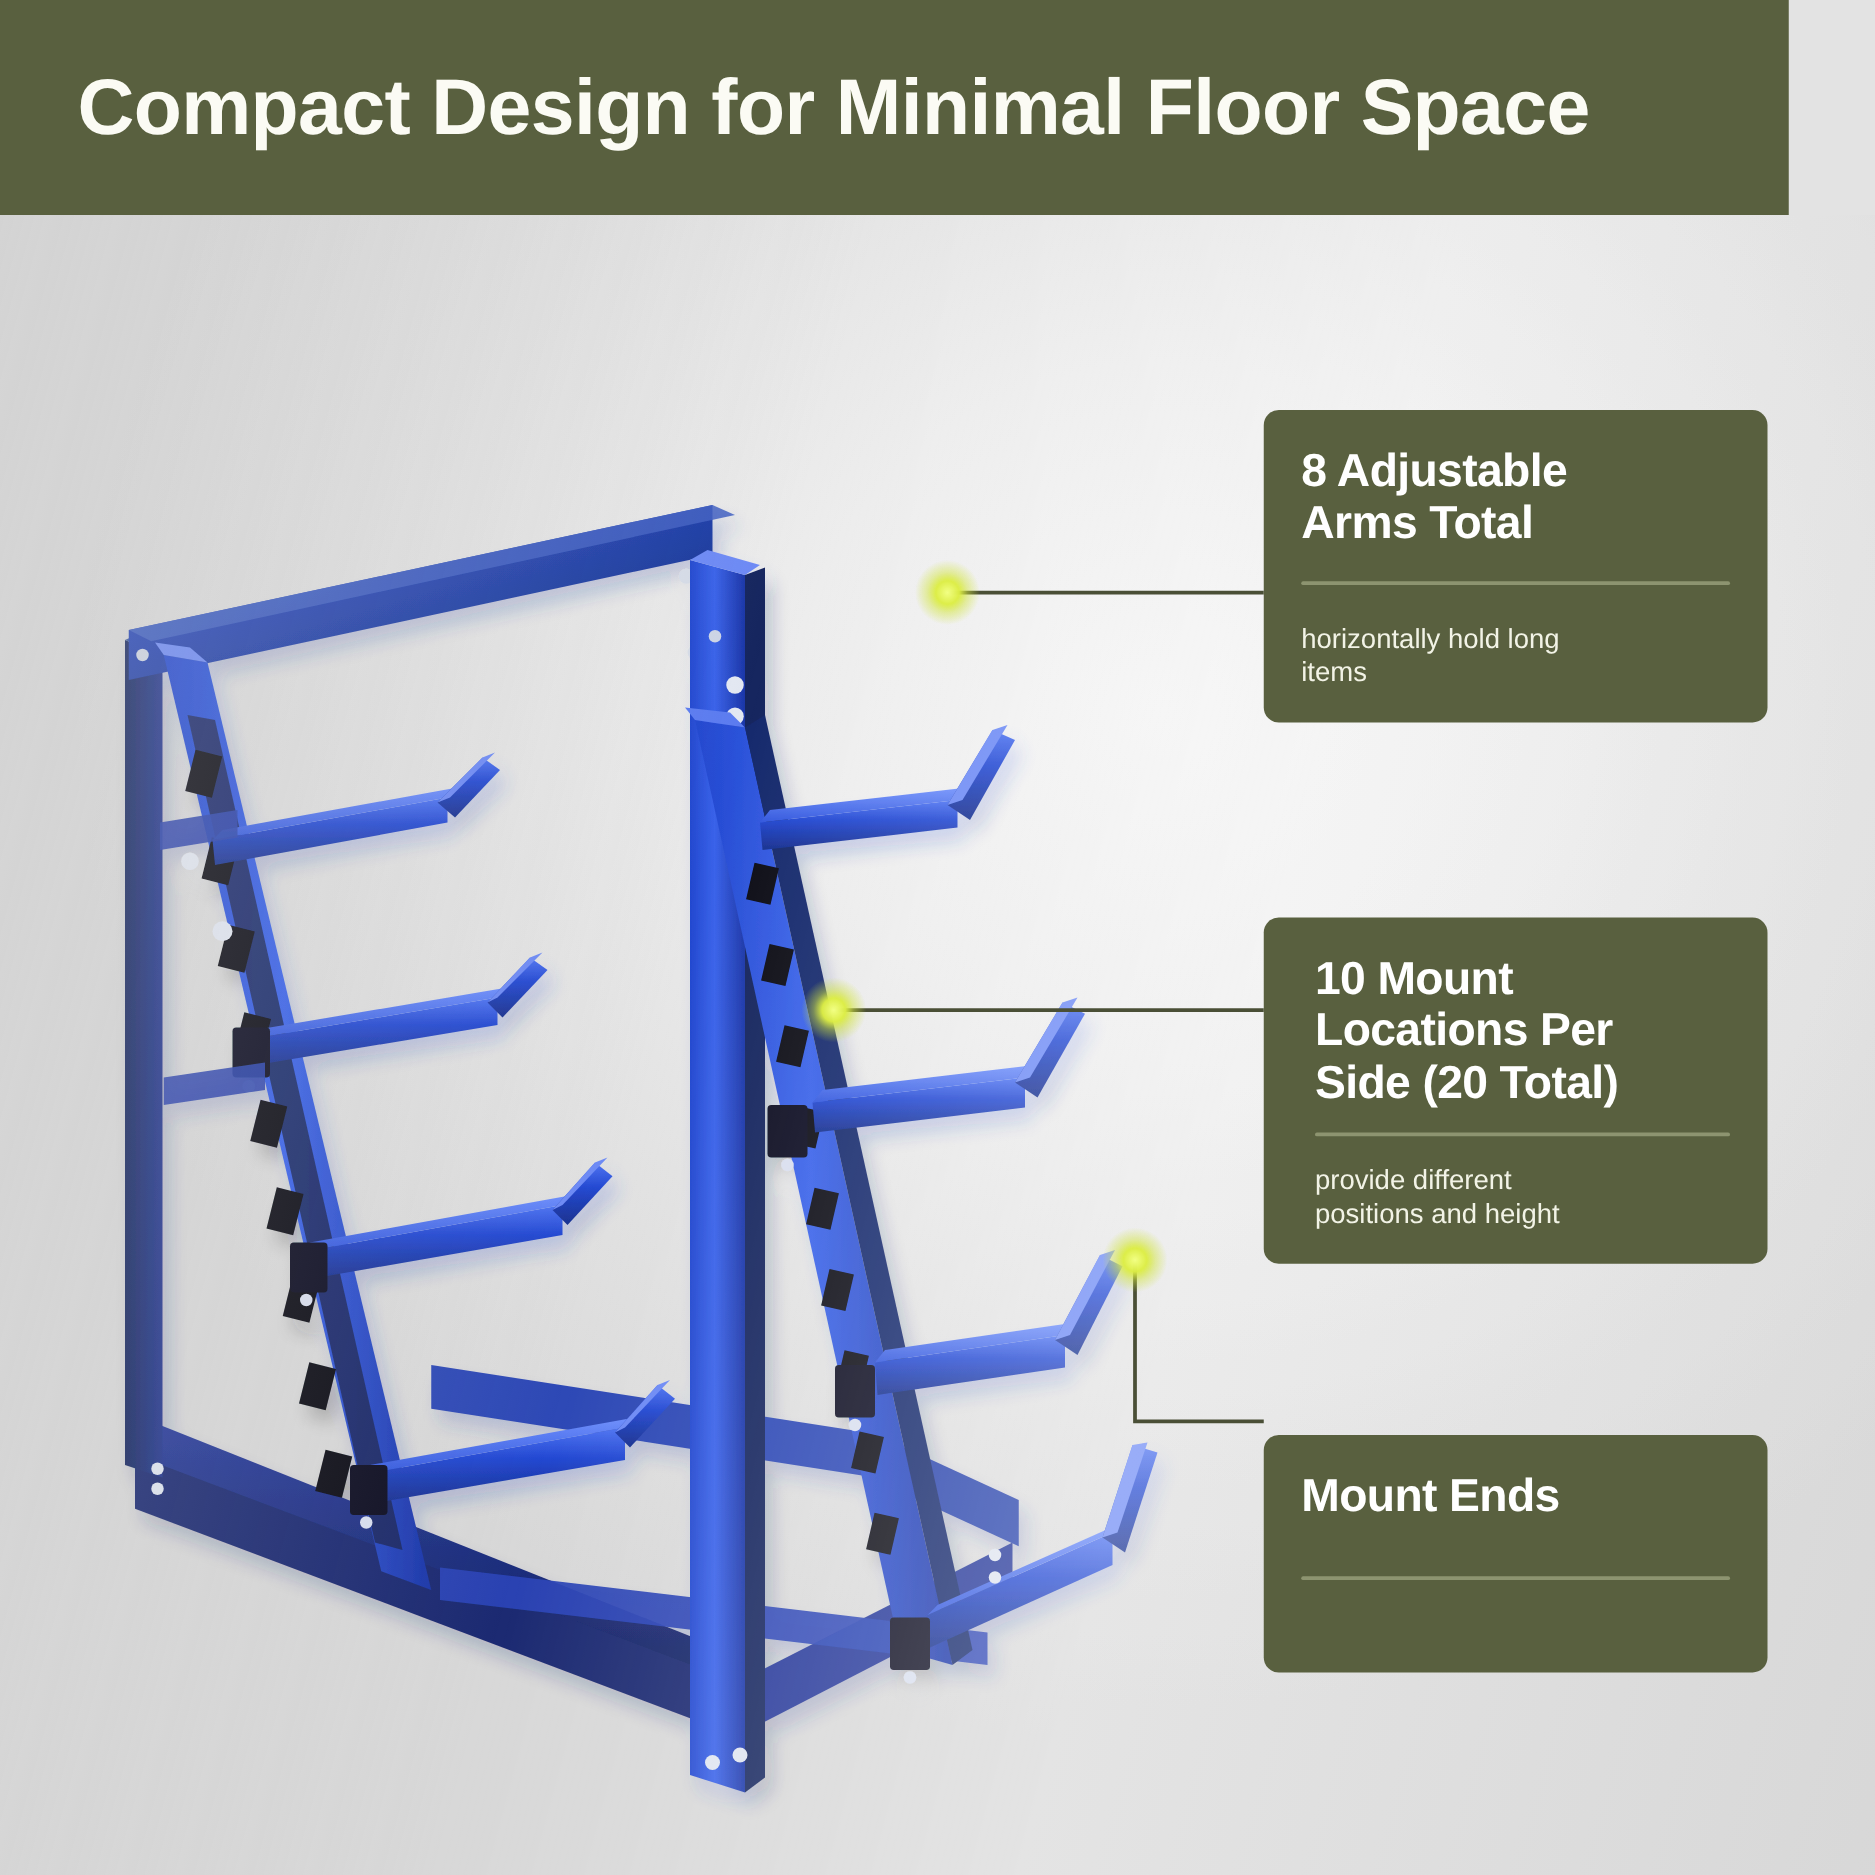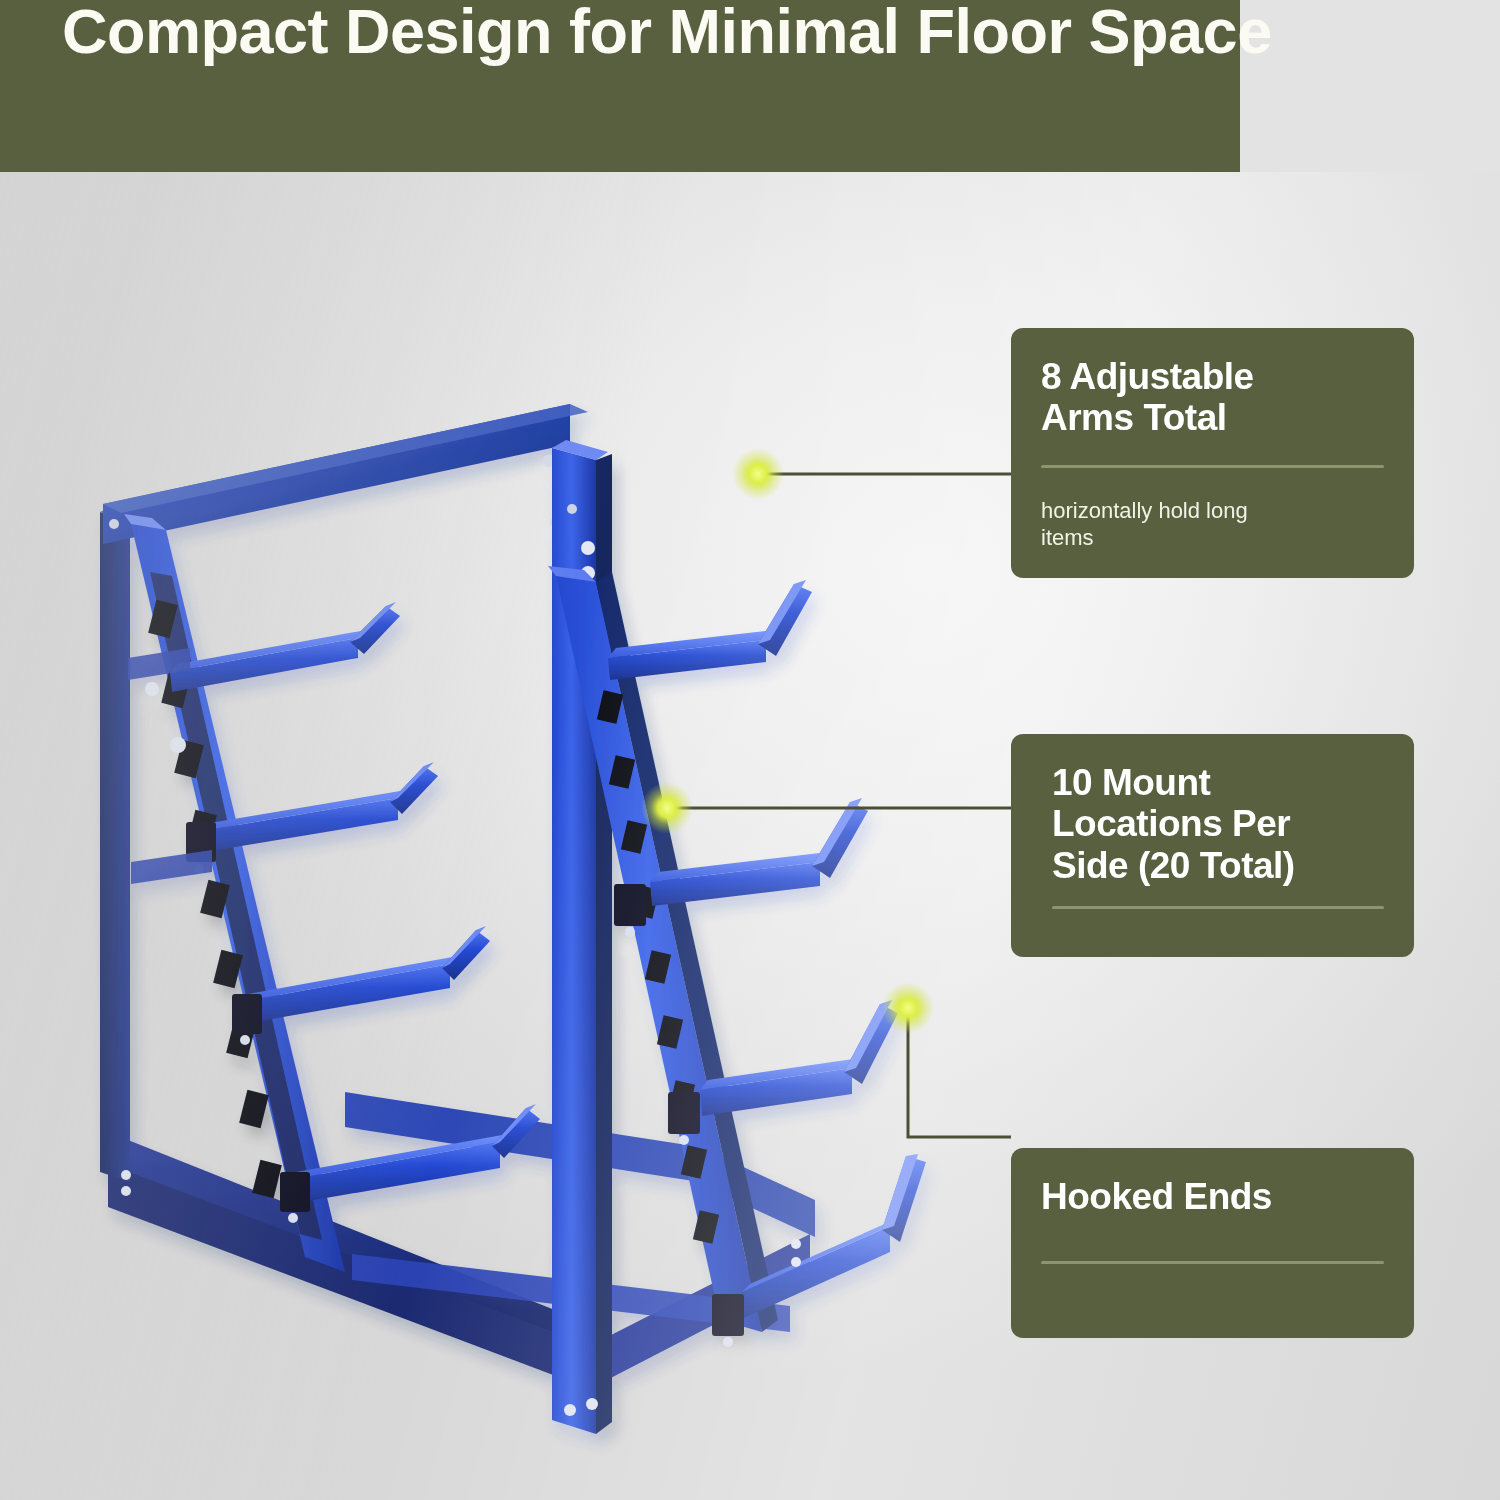--- a/index.html
+++ b/index.html
@@ -7,23 +7,23 @@
   body {
     font-family:"Liberation Sans", sans-serif;
     background:#e3e3e3;
     overflow:hidden;
     position:relative;
   }
   #stage { position:relative; width:1500px; height:1500px; overflow:hidden; }
 
   
   .banner {
-    position:absolute; left:0; top:0; width:1240px; height:172px;
+    position:absolute; left:0; top:0; width:1431px; height:172px;
     background:#59603f;
-    display:flex; 
+    display:flex; align-items:center;
   }
   .banner-title {
     font-size:63px; font-weight:bold; color:#fbfbf4;
     letter-spacing:-0.5px; padding-left:62px; line-height:1;
     white-space:nowrap;
   }
 
   
   .photo-area {
     position:absolute; left:0; top:172px; width:1500px; height:1328px;
@@ -302,20 +302,22 @@
     <div class="callout-rule"></div>
     <div class="callout-body">horizontally hold long
 items</div>
   </div>
 
   <div class="callout" id="callout-1">
     <div class="callout-title">10 Mount
 Locations Per
 Side (20 Total)</div>
     <div class="callout-rule"></div>
+    <div class="callout-body">provide different
+positions and height</div>
   </div>
 
   <div class="callout" id="callout-2">
-    <div class="callout-title">Hooked Ends</div>
+    <div class="callout-title">Mount Ends</div>
     <div class="callout-rule"></div>
   </div>
 
 </div>
 
 </body></html>

